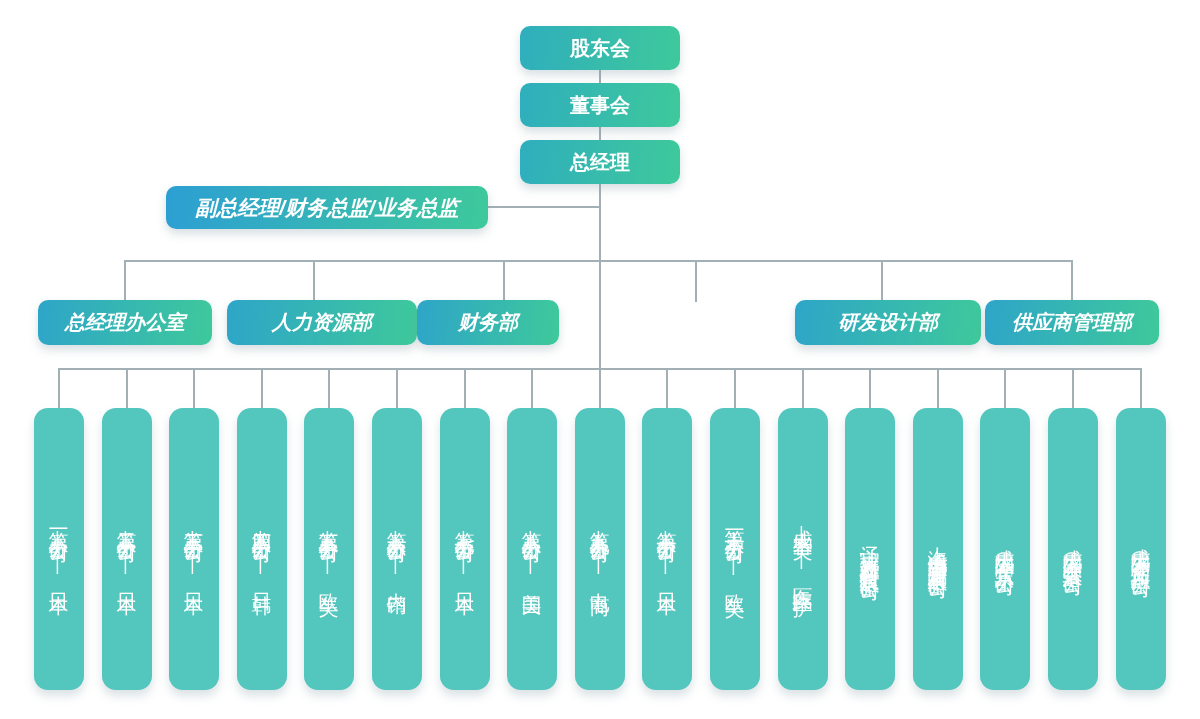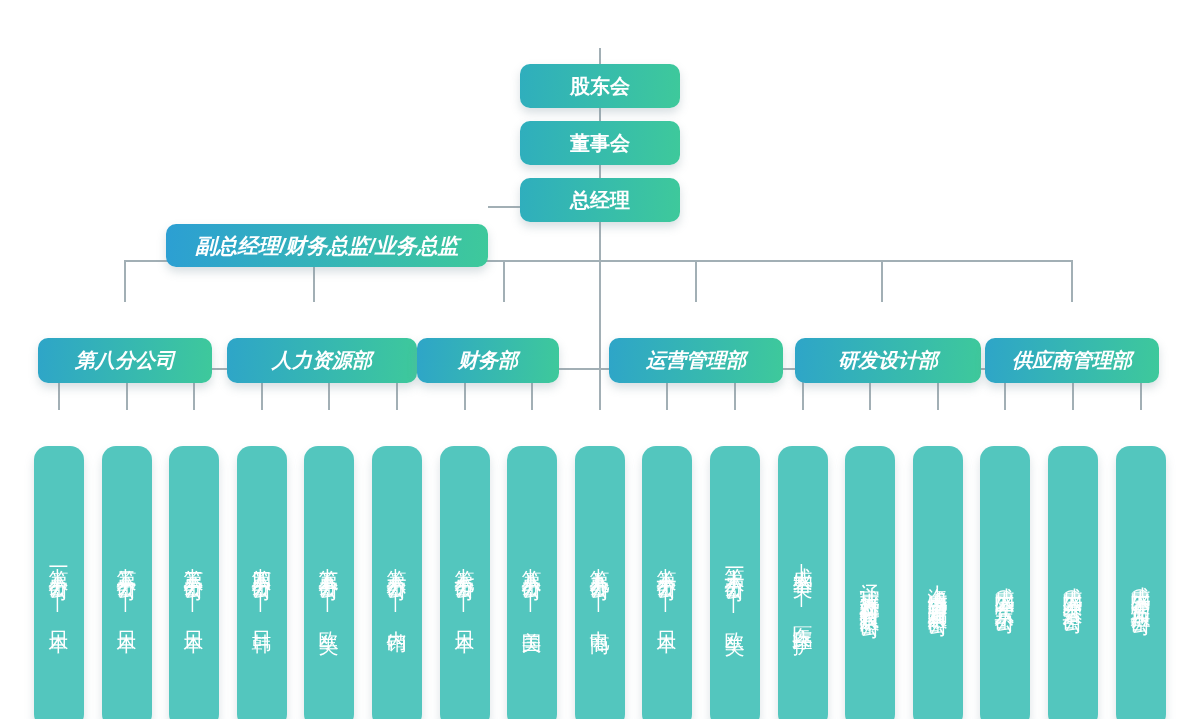--- a/index.html
+++ b/index.html
@@ -15,21 +15,21 @@
   html,body{margin:0;padding:0;}
   body{font-family:"Liberation Sans",sans-serif;background:var(--bg);}
   .canvas{position:relative;width:1200px;height:719px;background:var(--bg);overflow:hidden;}
 
   .line{position:absolute;background:var(--line);z-index:1;}
   .h{height:2px;}
   .v{width:2px;}
 
   .node{position:absolute;display:flex;align-items:center;justify-content:center;
         color:var(--text);border-radius:10px;z-index:2;
-        box-shadow:0 5px 10px rgba(125,150,160,.30);margin-top:38px;}
+        box-shadow:0 5px 10px rgba(125,150,160,.30);}
 
   .top-node{left:520px;width:160px;height:44px;font-size:20px;font-weight:bold;
         background:linear-gradient(95deg,var(--grad-a),var(--grad-b));}
 
   .side-node{left:166px;top:186px;width:322px;height:43px;font-size:21px;
         font-weight:bold;font-style:italic;
         background:linear-gradient(95deg,var(--side-a),var(--grad-b));}
 
   .dept-node{top:300px;height:45px;font-size:20px;font-weight:600;font-style:italic;
         background:linear-gradient(95deg,var(--dept-a),var(--grad-b));}
@@ -73,24 +73,23 @@
   <div class="line v" style="left:1004px;top:368px;height:42px"></div>
   <div class="line v" style="left:1072px;top:368px;height:42px"></div>
   <div class="line v" style="left:1140px;top:368px;height:42px"></div>
 
   <div class="node top-node" style="top:26px">股东会</div>
   <div class="node top-node" style="top:83px">董事会</div>
   <div class="node top-node" style="top:140px">总经理</div>
 
   <div class="node side-node">副总经理/财务总监/业务总监</div>
 
-  <div class="node dept-node" style="left:38px;width:174px">第八分公司</div>
+  <div class="node dept-node" style="left:38px;width:174px">总经理办公室</div>
   <div class="node dept-node" style="left:227px;width:190px">人力资源部</div>
   <div class="node dept-node" style="left:417px;width:142px">财务部</div>
-  <div class="node dept-node" style="left:609px;width:174px">运营管理部</div>
   <div class="node dept-node" style="left:795px;width:186px">研发设计部</div>
   <div class="node dept-node" style="left:985px;width:174px">供应商管理部</div>
 
   <div class="node branch-node" style="left:34px">
       <span>第一分公司——日本</span>
     </div>
   <div class="node branch-node" style="left:102px">
       <span>第二分公司——日本</span>
     </div>
   <div class="node branch-node" style="left:169px">

